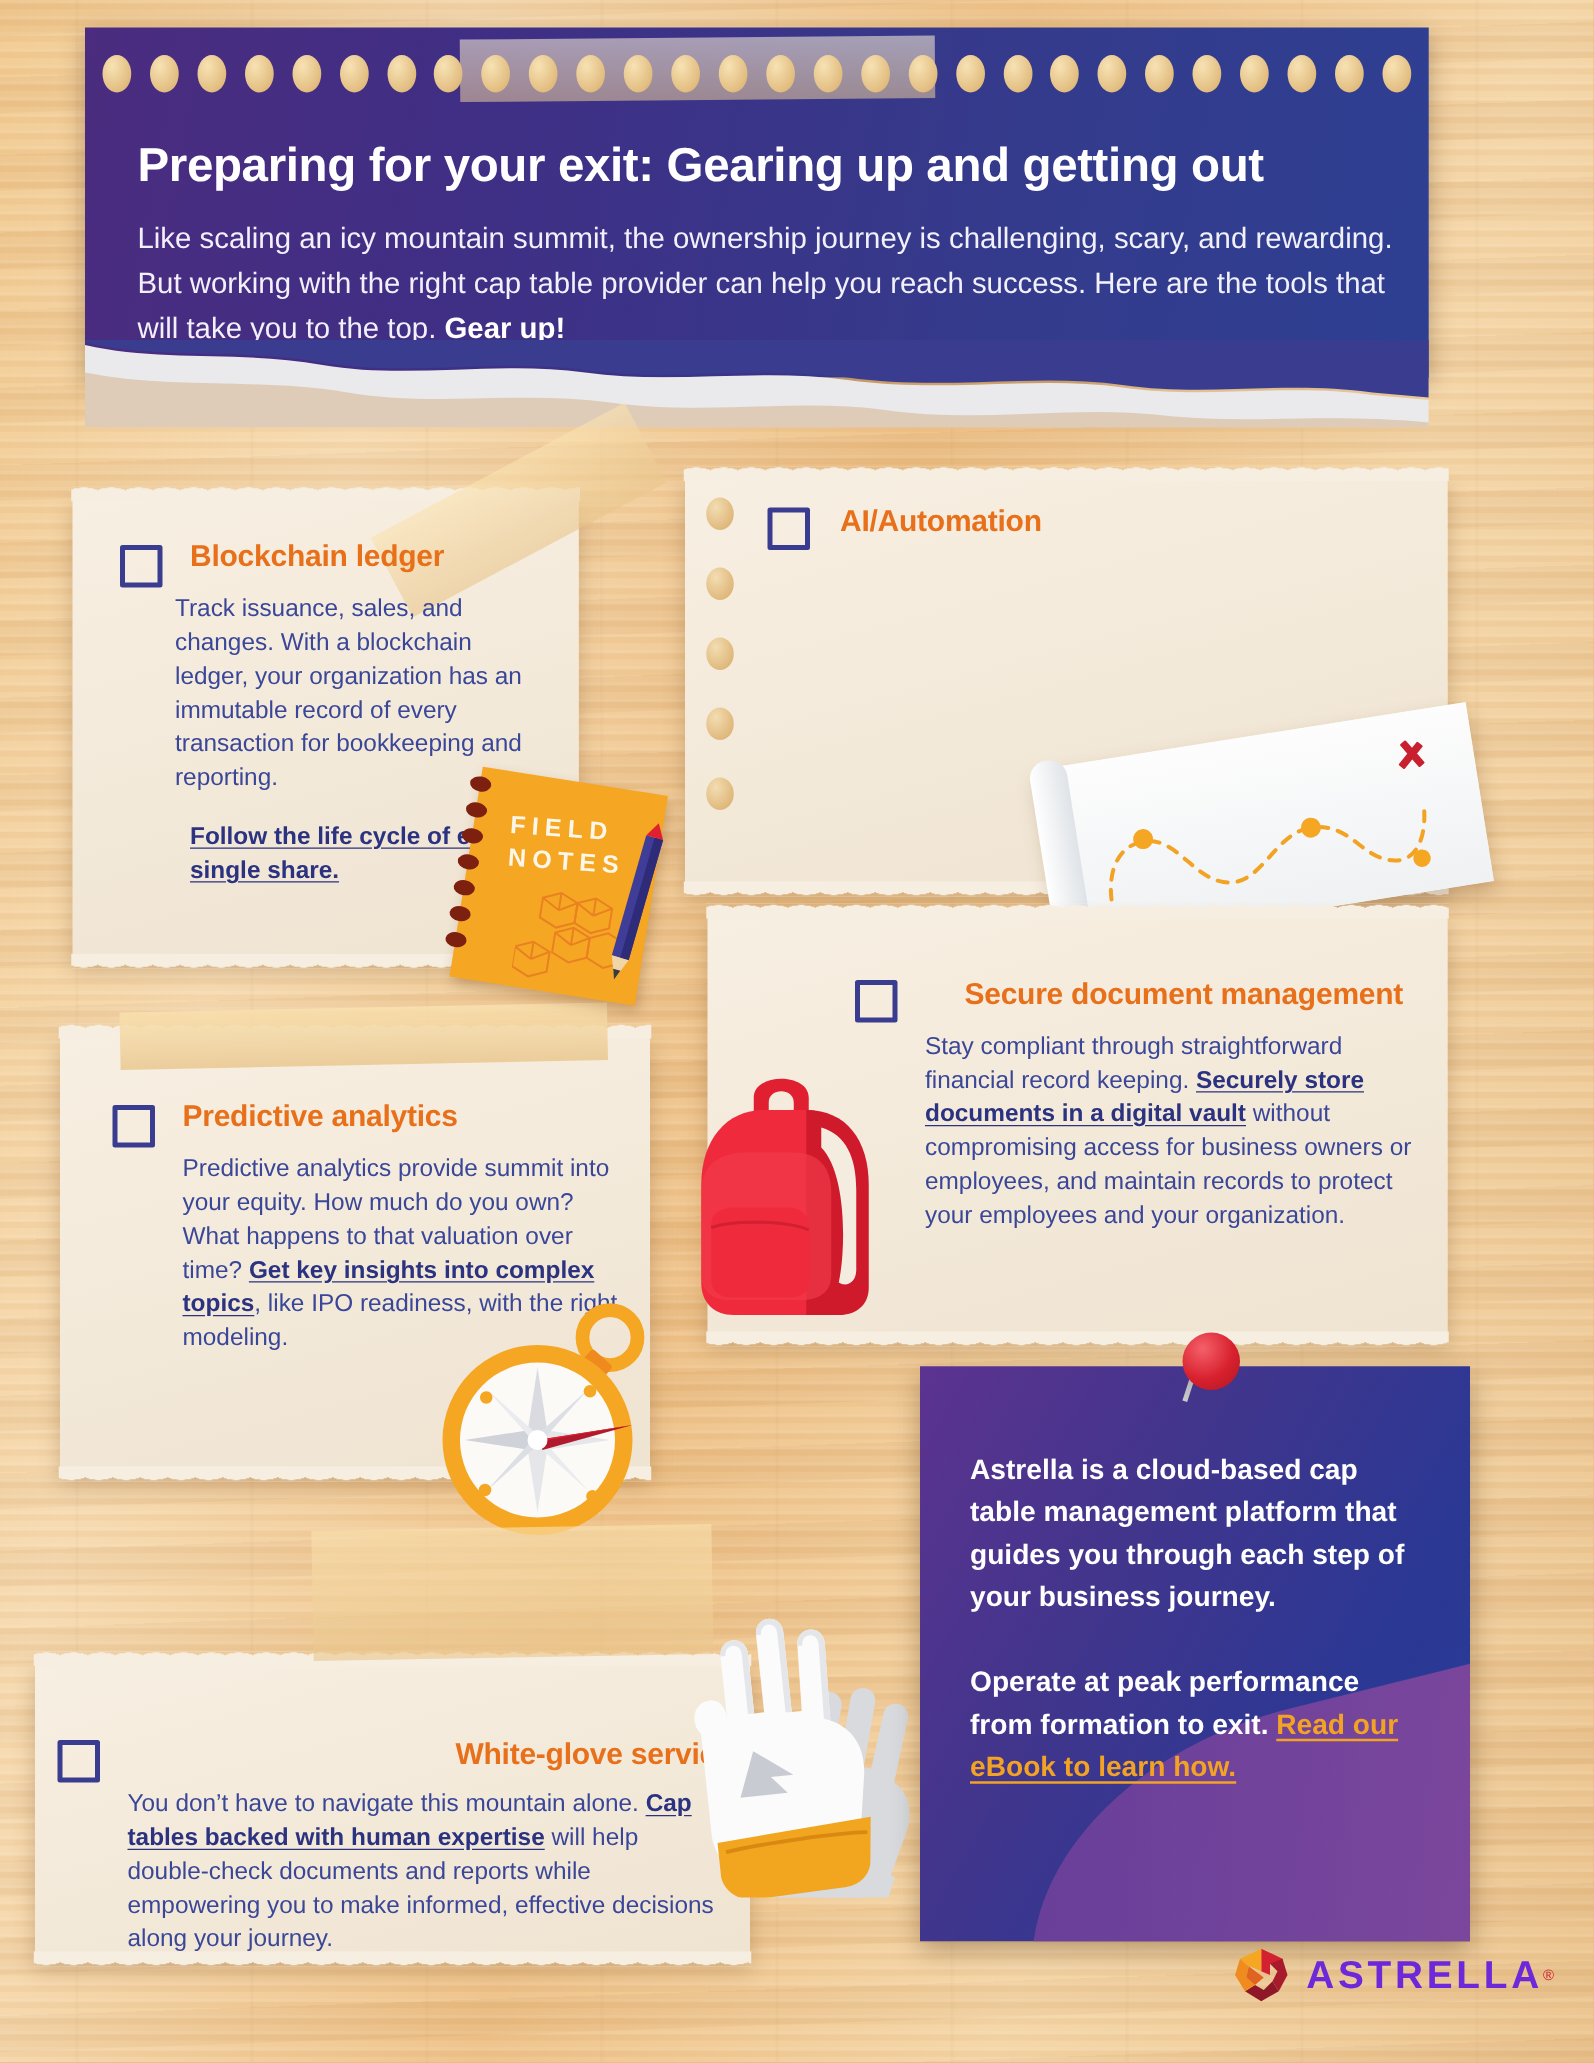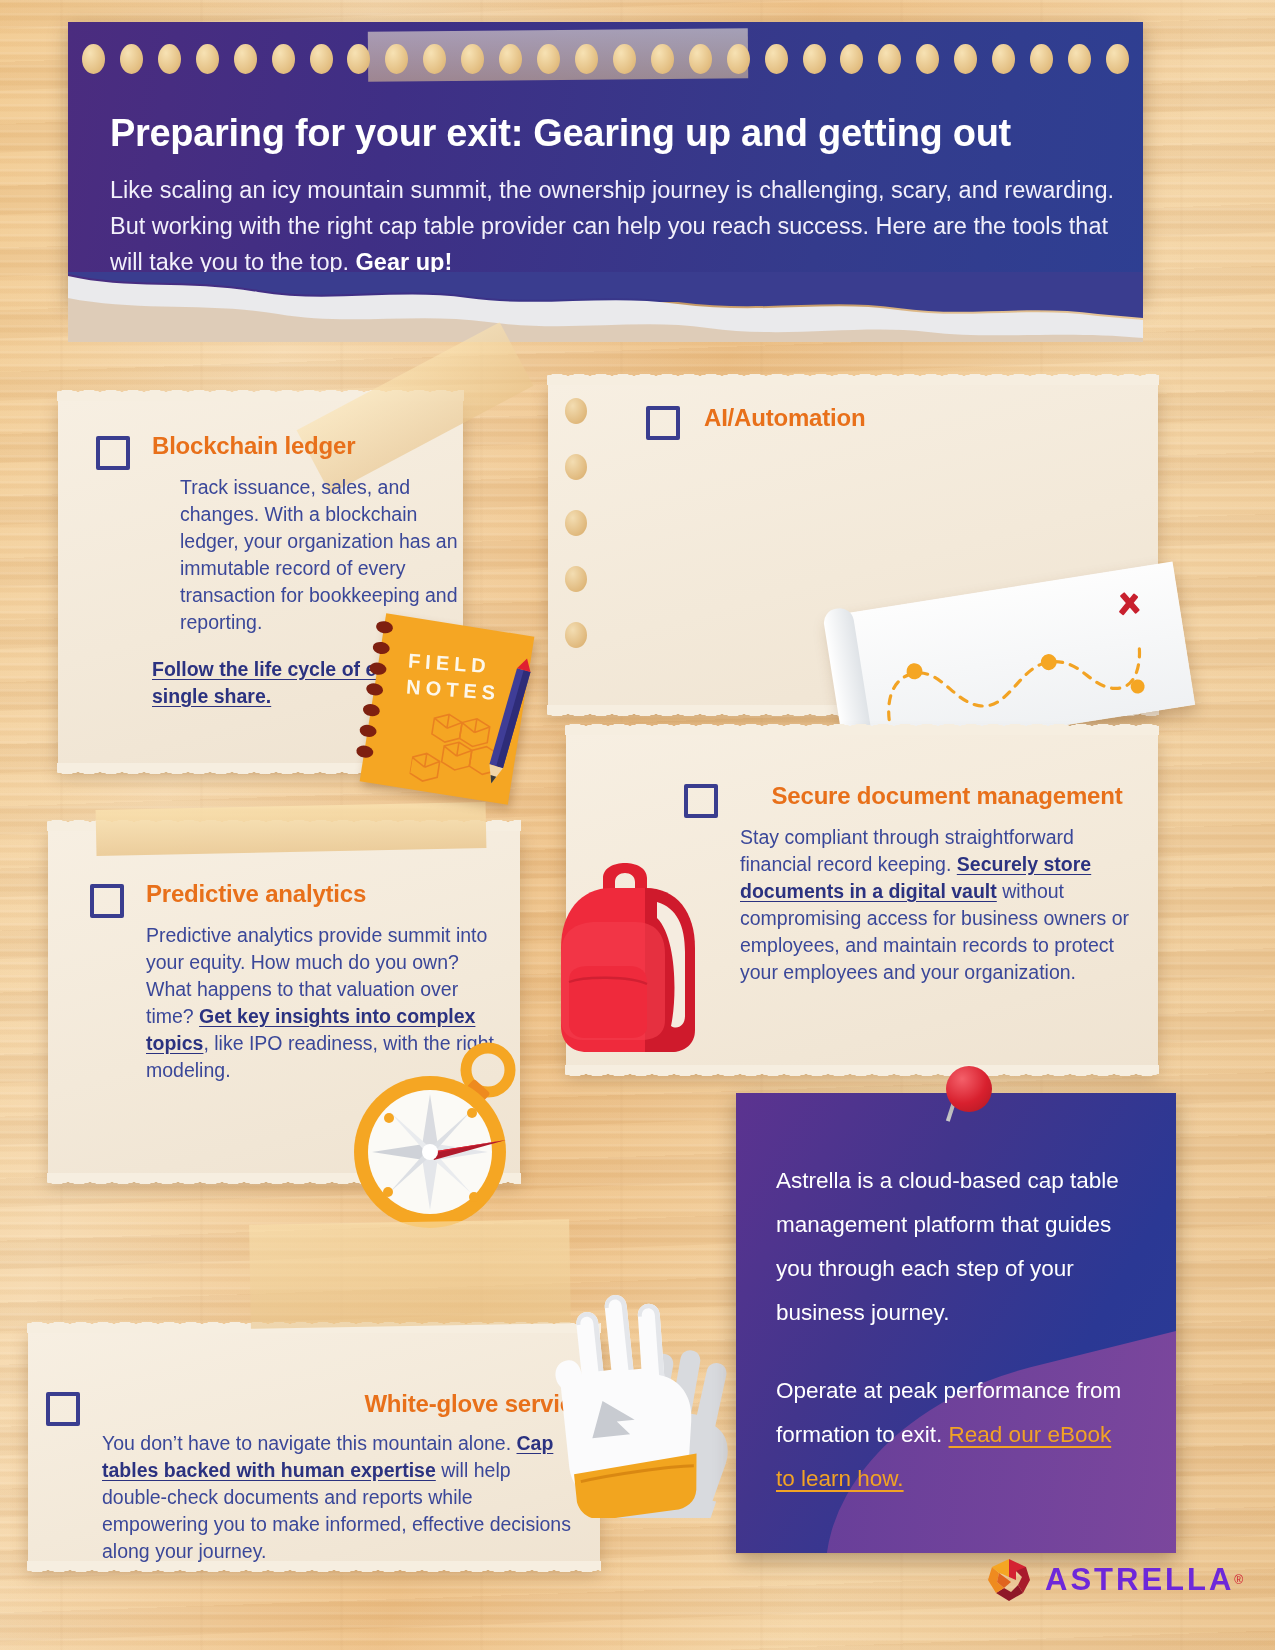--- a/index.html
+++ b/index.html
@@ -122,21 +122,21 @@
 
   
   .cta {
     position:absolute; left:736px; top:1093px; width:440px; height:460px;
     background: linear-gradient(120deg,#5c3390 0%, #42358c 35%, #2b3894 70%, #293c97 100%);
     box-shadow: 0 8px 20px rgba(70,40,10,0.35);
     overflow:hidden;
   }
   .cta-swoosh { position:absolute; right:-60px; bottom:-120px; width:420px; height:300px;
     background: linear-gradient(110deg,#6b3f9a,#8a4a9e); border-radius:60% 0 0 0; transform:rotate(-14deg); opacity:.9; }
-  .cta-text { position:relative; color:#fff; font-size:22.5px; font-weight:normal; line-height:44px; padding:66px 40px 0 40px; }
+  .cta-text { position:relative; color:#fff; font-size:22.5px; font-weight:bold; line-height:34px; padding:66px 40px 0 40px; }
   .cta-link { color:#f2a324; text-decoration:underline; text-underline-offset:4px; }
   .pin { position:absolute; left:195px; top:-22px; width:46px; height:46px; border-radius:50%;
     background: radial-gradient(circle at 35% 28%, #f4606a, #d8202e 55%, #ae1722); z-index:5; }
   .pin-needle { position:absolute; left:216px; top:18px; width:4px; height:40px;
     background:linear-gradient(180deg,#9b9b9b,#c9c9c9); transform:rotate(18deg); z-index:4; }
 
   
   .logo { position:absolute; left:985px; top:1556px; display:flex; align-items:center; gap:12px; }
   .logo-word { color:#6d28d9; font-size:31px; font-weight:bold; letter-spacing:3px; }
   .logo-reg { color:#cf2033; font-size:12px; vertical-align:super; }
@@ -215,38 +215,38 @@
   <path d="M0,4 C60,18 120,8 190,20 C260,32 330,16 400,26 C470,36 540,22 610,32 C690,43 760,28 830,38 C900,48 960,34 1030,44 L1075,48 L1075,70 L0,70 Z" fill="#eaeaec"></path>
   <path d="M0,26 C70,40 140,30 210,42 C280,54 350,40 420,50 C500,61 570,46 640,56 C720,67 790,52 860,60 C930,68 990,58 1075,66 L1075,70 L0,70 Z" fill="rgba(200,150,90,0.35)"></path>
 </svg>
 
 <div class="card" style="left:58px; top:398px; width:405px; height:372px;"></div>
 <div class="masktape" style="left:300px; top:372px; width:230px; height:72px; transform:rotate(-28deg); opacity:.75;"></div>
 
 <div style="position:absolute; left:96px; top:432px; width:340px;">
   <div class="checkbox" style="left:0; top:4px;"></div>
   <div class="item-title" style="margin-left:56px;">Blockchain ledger</div>
-  <div class="item-body" style="margin-left:84px; margin-top:14px; width:286px;">
+  <div class="item-body" style="margin-left:44px; margin-top:14px; width:286px;">
     <span>Track issuance, sales, and changes. With a blockchain ledger, your organization has an immutable record of every transaction for bookkeeping and reporting.</span>
   </div>
   <div class="item-body" style="margin-left:56px; margin-top:20px; width:286px;">
     <a class="lnk">Follow the life cycle of every single share.</a>
   </div>
 </div>
 
 <div class="card" style="left:548px; top:382px; width:610px; height:330px;"></div>
 <div class="holes" style="left:565px; top:398px;">
   <div class="hole"></div>
   <div class="hole"></div>
   <div class="hole"></div>
   <div class="hole"></div>
   <div class="hole"></div>
 </div>
 
-<div style="position:absolute; left:646px; top:404px; width:540px;">
+<div style="position:absolute; left:614px; top:404px; width:540px;">
   <div class="checkbox" style="left:0; top:2px;"></div>
   <div class="item-title" style="margin-left:58px;">AI/Automation</div>
 </div>
 
 <div class="illus mapscroll">
   <div class="map-roll"></div>
   <svg width="350" height="145" viewBox="0 0 350 145">
     <path d="M46 128 C42 92 56 70 78 70 C104 70 112 104 136 112 C166 122 182 78 214 80 C244 82 248 110 272 116 C296 122 304 92 304 74" fill="none" stroke="#f2a324" stroke-width="3.2" stroke-dasharray="8 8" stroke-linecap="round"></path>
     <circle cx="78" cy="68" r="8" fill="#f5a623"></circle>
     <circle cx="212" cy="80" r="8" fill="#f5a623"></circle>

